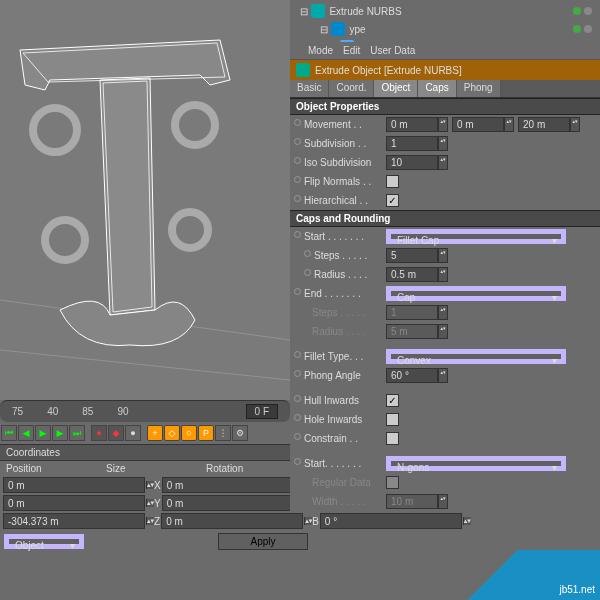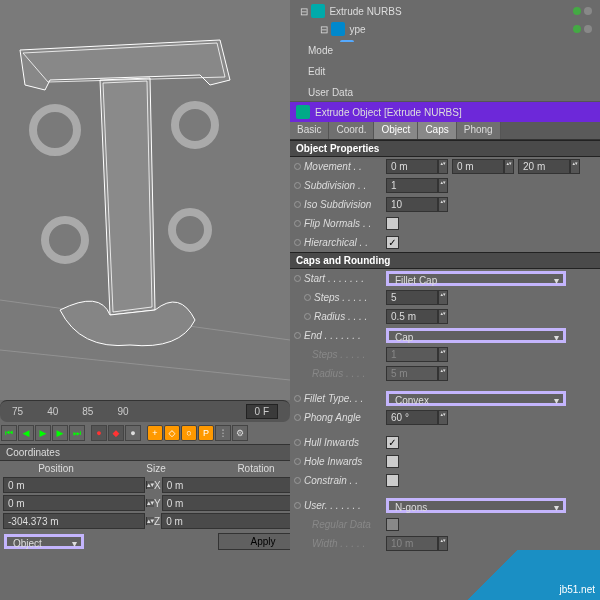--- a/index.html
+++ b/index.html
@@ -9,50 +9,50 @@
 .timeline span{margin:0 12px;}
 .timeline .frame-disp{margin-left:auto;background:#3a3a3a;padding:1px 8px;border:1px solid #222;text-align:center;}
 .controls{position:absolute;left:0;top:422px;width:290px;height:22px;background:#6b6b6b;display:flex;align-items:center;gap:1px;padding:1px;}
 .ctrl-btn{width:16px;height:16px;background:#666;border:1px solid #444;display:flex;align-items:center;justify-content:center;font-size:9px;}
 .green{color:#0f0;}
 .red{color:#f33;background:#555;}
 .orange{background:#f90;color:#fff;border-radius:2px;}
 .coords-panel{position:absolute;left:0;top:444px;width:312px;background:#6b6b6b;}
 .panel-title{background:#555;padding:2px 6px;font-size:10px;color:#ddd;border-top:1px solid #333;border-bottom:1px solid #333;}
 .coord-header{display:flex;padding:2px 6px;}
-.coord-header span{flex:1;text-align:center;font-size:10px;}
+.coord-header span{flex:1;font-size:10px;}
 .coord-row{display:flex;align-items:center;padding:1px 2px;}
 .coord-input{flex:1;background:#4a4a4a;border:1px solid #333;color:#ddd;padding:1px 4px;font-size:10px;height:16px;margin:0 1px;}
 .axis-lbl{width:12px;text-align:center;font-size:10px;}
 .spin{width:10px;background:#555;border-left:1px solid #333;text-align:center;font-size:7px;}
 .btn{background:#606060;border:1px solid #333;padding:2px 10px;font-size:10px;cursor:pointer;}
 .tree{position:absolute;left:290px;top:0;width:310px;height:42px;background:#6b6b6b;padding:2px;}
 .tree-row{display:flex;align-items:center;height:18px;padding-left:20px;font-size:10px;}
 .tree-row .ico{width:14px;height:14px;background:#0aa;margin-right:4px;border-radius:2px;}
 .tree-dots{margin-left:auto;display:flex;gap:3px;margin-right:6px;}
 .dot{width:8px;height:8px;border-radius:50%;background:#888;}
 .dot.g{background:#4a4;}
 .attr-panel{position:absolute;left:290px;top:42px;width:310px;background:#6b6b6b;}
 .attr-header{background:#5a5a5a;padding:2px 6px;display:flex;align-items:center;border-top:1px solid #333;border-bottom:1px solid #444;}
 .attr-header input{margin-right:4px;}
-.menu-row{display:flex;gap:10px;padding:3px 18px;background:#6b6b6b;font-size:10px;border-bottom:1px solid #555;flex-direction:column;}
-.obj-title{display:flex;align-items:center;padding:3px 6px;background:#6d28d9;font-size:10px;}
+.menu-row{display:flex;gap:10px;padding:3px 18px;background:#6b6b6b;font-size:10px;border-bottom:1px solid #555;}
+.obj-title{display:flex;align-items:center;padding:3px 6px;background:#a16207;font-size:10px;}
 .obj-title .ico{width:14px;height:14px;background:#0a8;margin-right:5px;border-radius:2px;}
 .tabs{display:flex;background:#5a5a5a;border-bottom:1px solid #333;height:18px;}
 .tab{padding:2px 7px;font-size:10px;background:#707070;border-right:1px solid #555;cursor:pointer;}
 .tab.active{background:#888;color:#fff;}
 .section-hdr{background:#4a4a4a;color:#fff;padding:2px 6px;font-size:10px;font-weight:bold;border-top:1px solid #222;border-bottom:1px solid #222;}
 .prop-row{display:flex;align-items:center;padding:1px 4px;height:19px;}
-.prop-lbl{width:92px;font-size:10px;color:#ddd;display:flex;align-items:center;font-style:italic;}
+.prop-lbl{width:92px;font-size:10px;color:#ddd;display:flex;}
 .prop-lbl.disabled{color:#888;}
 .ring{width:7px;height:7px;border:1px solid #999;border-radius:50%;margin-right:3px;}
 .num-input{background:#4a4a4a;border:1px solid #333;color:#ddd;padding:1px 4px;font-size:10px;height:15px;width:52px;}
 .num-input.disabled{background:#5a5a5a;color:#888;}
 .spinner{width:10px;height:15px;background:#555;border:1px solid #333;display:inline-flex;flex-direction:column;font-size:5px;text-align:center;vertical-align:top;}
-.dropdown{background:#606060;border:3px solid #c4b5fd;color:#ddd;padding:1px 6px;font-size:10px;height:15px;flex:1;max-width:180px;position:relative;}
+.dropdown{background:#606060;border:5px solid #c4b5fd;color:#ddd;padding:1px 6px;font-size:10px;height:15px;flex:1;max-width:180px;position:relative;}
 .dropdown::after{content:"▾";position:absolute;right:4px;}
 .cb{width:13px;height:13px;background:#ccc;border:1px solid #333;display:inline-flex;align-items:center;justify-content:center;font-size:10px;color:#000;}
 .credit{position:absolute;right:0;bottom:0;width:140px;height:50px;background:linear-gradient(135deg,transparent 30%,#1a8fc4 30%);color:#fff;font-size:11px;display:flex;align-items:flex-end;justify-content:flex-end;padding:5px;}
 svg.letter{width:100%;height:100%;}
 </style>
 </head>
 <body>
 
 <div class="viewport">
 <svg class="letter" viewBox="0 0 290 400">
@@ -316,21 +316,21 @@
 <div class="prop-lbl">
         <span class="ring"></span>
         <span>Constrain . .</span>
       </div>
 <div class="cb"></div>
 </div>
 <div style="height:6px"></div>
 <div class="prop-row">
 <div class="prop-lbl">
         <span class="ring"></span>
-        <span>User. . . . . . .</span>
+        <span>Start. . . . . . .</span>
       </div>
 <div class="dropdown">N-gons</div>
 </div>
 <div class="prop-row">
 <div class="prop-lbl disabled" style="padding-left:18px">
         <span>Regular Data</span>
       </div>
 <div class="cb" style="background:#888"></div>
 </div>
 <div class="prop-row">

